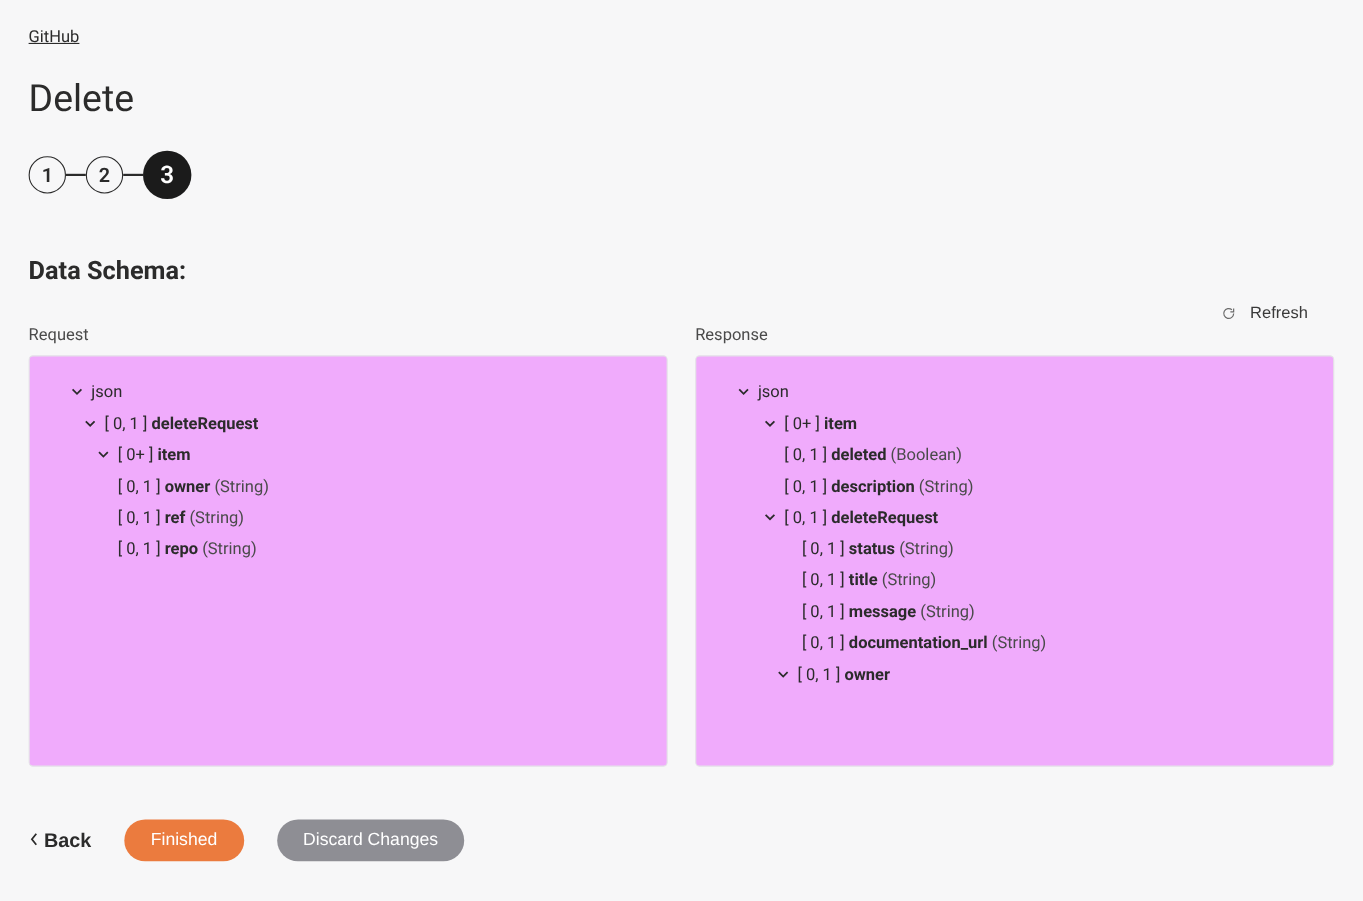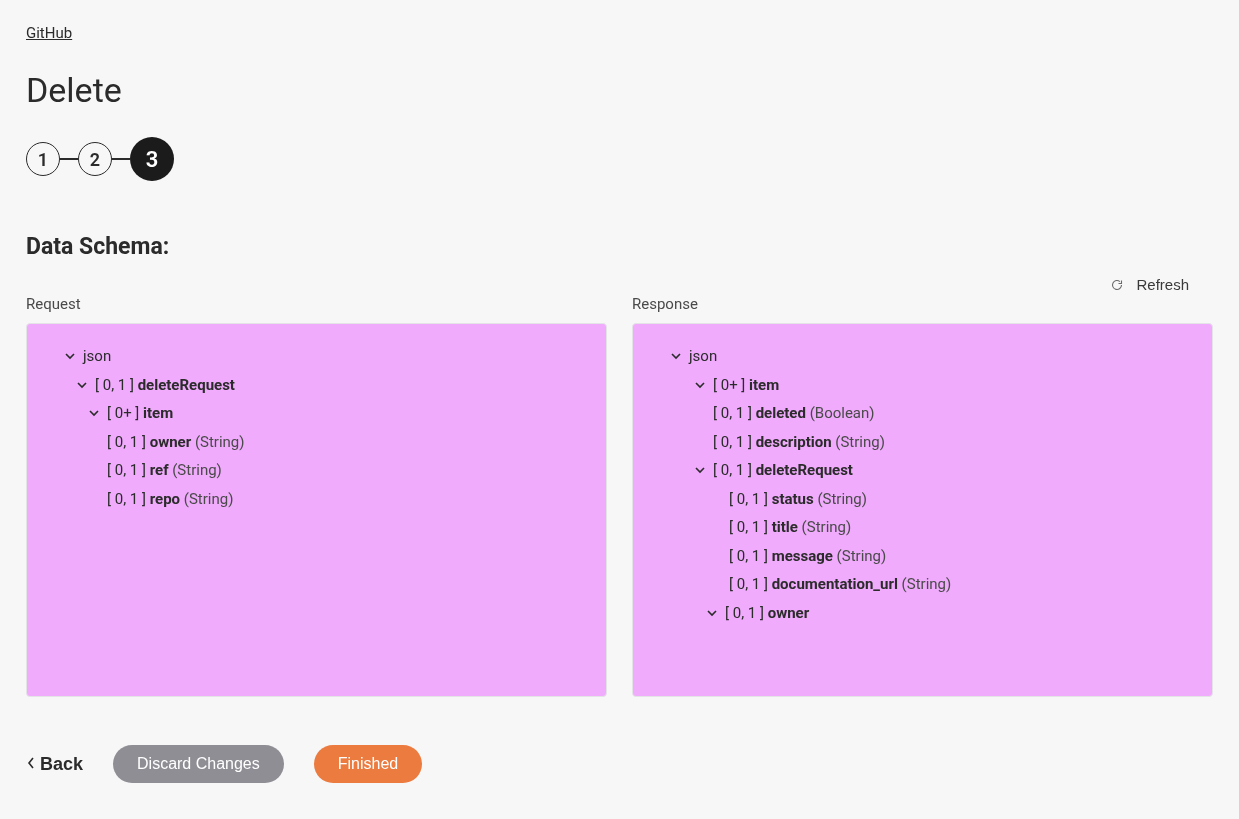--- a/index.html
+++ b/index.html
@@ -315,18 +315,18 @@
 
 <div class="footer">
   <button class="back-btn">
     <span>
       <svg class="back-chevron" viewBox="0 0 10 14">
           <path d="M7 2 L3 7 L7 12" fill="none" stroke="currentColor" stroke-width="1.6"></path>
         </svg>
     </span>
     <span>Back</span>
   </button>
+  <button class="pill-btn pill-primary">Finished</button>
   <button class="pill-btn pill-secondary">Discard Changes</button>
-  <button class="pill-btn pill-primary">Finished</button>
 </div>
 
 
 
 
 </body></html>

